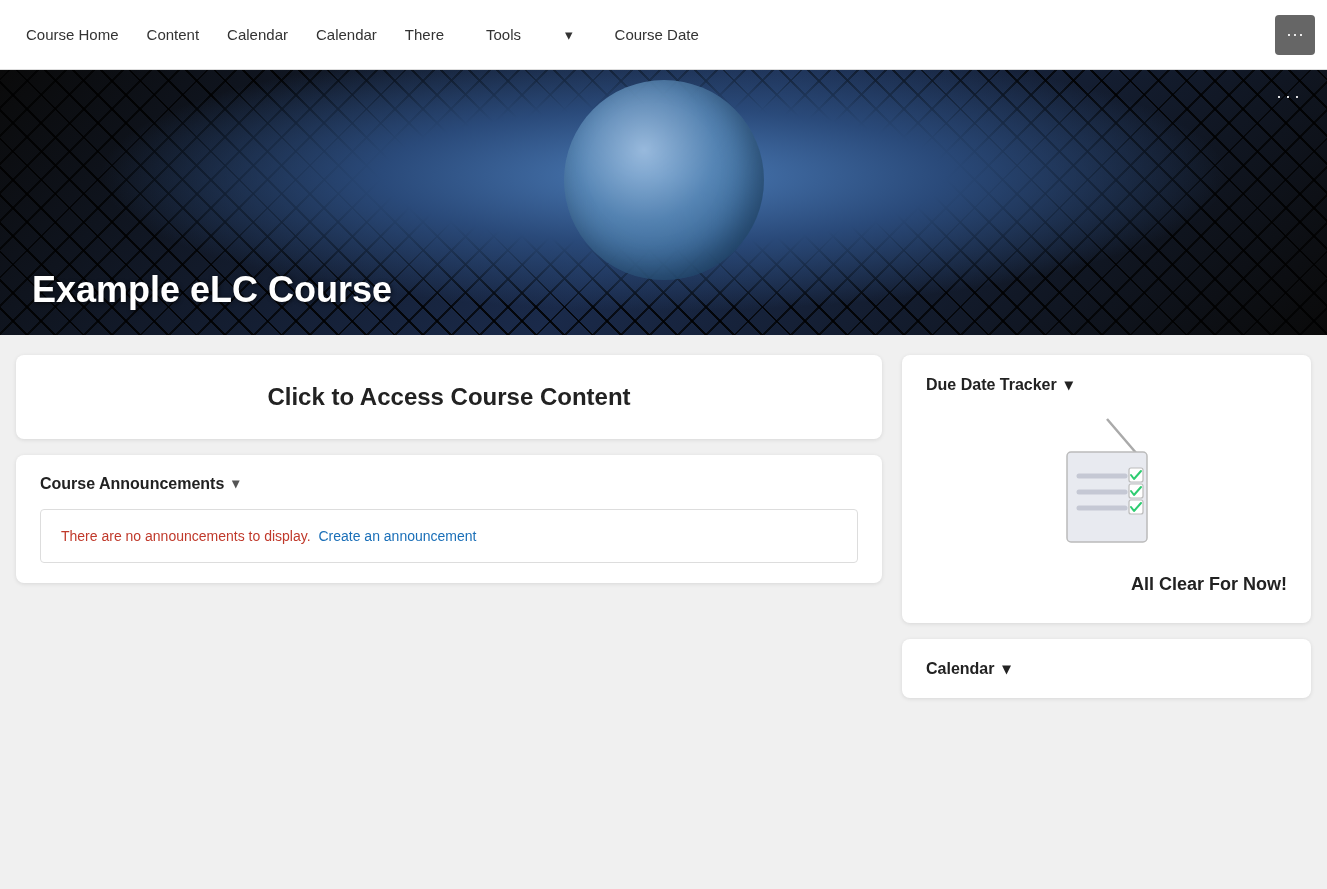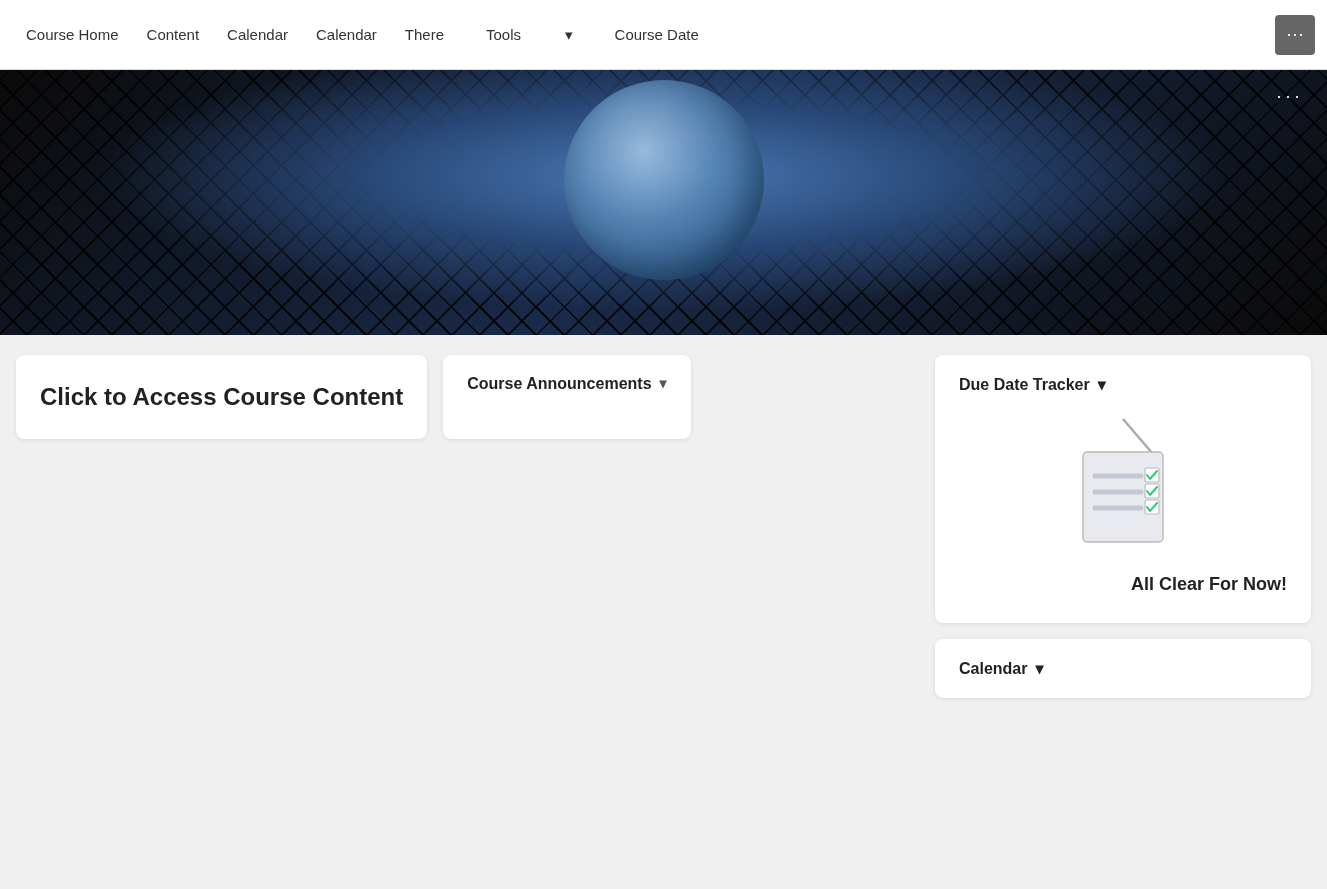--- a/index.html
+++ b/index.html
@@ -54,22 +54,22 @@
       color: #fff; font-size: 36px; font-weight: bold;
       text-shadow: 1px 1px 4px rgba(0,0,0,0.7);
     }
 
     
     .main-content {
       display: flex; gap: 20px;
       padding: 20px 16px; max-width: 1327px; margin: 0 auto;
       align-items: flex-start;
     }
-    .left-col { flex: 1; display: flex; flex-direction: row; gap: 16px; }
-    .right-col { width: 376px; display: flex; flex-direction: column; gap: 16px; flex-shrink: 0; }
+    .left-col { flex: 1; display: flex; flex-direction: column; gap: 16px; }
+    .right-col { width: 409px; display: flex; flex-direction: column; gap: 16px; flex-shrink: 0; }
 
     
     .card {
       background: #fff; border-radius: 8px;
       box-shadow: 0 1px 4px rgba(0,0,0,0.1);
       padding: 0; overflow: hidden;
     }
     .course-content-card {
       padding: 28px 24px; text-align: center; cursor: pointer;
     }
@@ -133,34 +133,39 @@
     <span class="tools-arrow">▾</span>
   </span>
   <a>Course Date</a>
   <button class="nav-more-btn">···</button>
 </nav>
 
 <div class="banner">
   <div class="banner-overlay"></div>
   <div class="banner-circle"></div>
   <span class="banner-dots">···</span>
+  <h1 class="banner-title">Example eLC Course</h1>
 </div>
 
 <div class="main-content">
 
   <div class="left-col">
 
     <div class="card course-content-card">
       <h2 class="course-content-title">Click to Access Course Content</h2>
     </div>
 
     <div class="card announcements-card">
       <div class="section-header">
         <span>Course Announcements</span>
         <span class="chevron">▾</span>
+      </div>
+      <div class="announcement-box">
+        <span class="no-announce">There are no announcements to display.</span>
+        <a href="#">Create an announcement</a>
       </div>
     </div>
 
   </div>
 
   <div class="right-col">
 
     <div class="card due-date-card">
       <div class="due-date-header">
         <span>Due Date Tracker</span>

